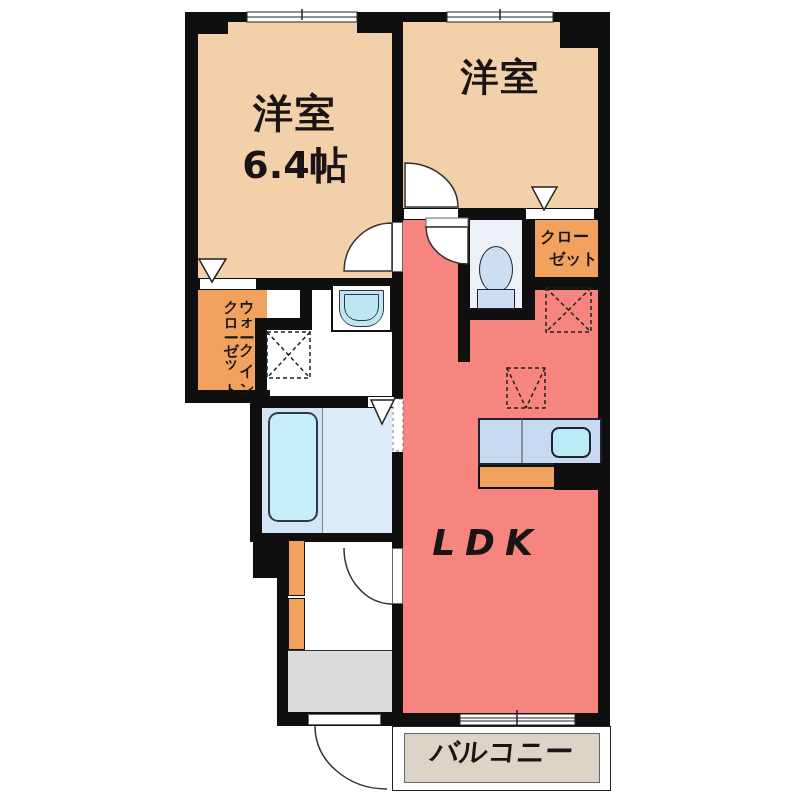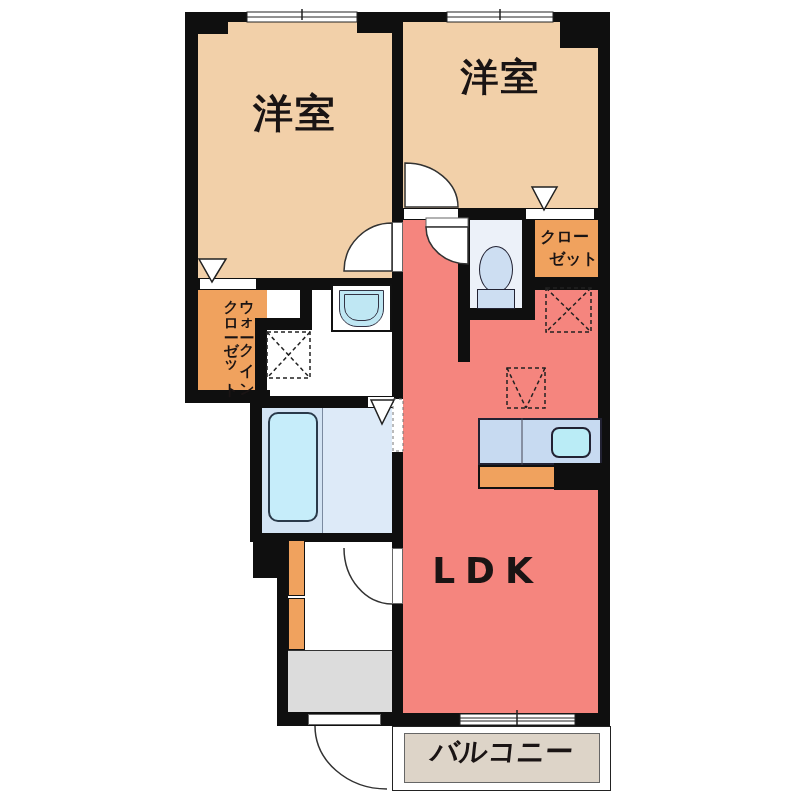--- a/index.html
+++ b/index.html
@@ -132,22 +132,23 @@
       <line x1="310" y1="332" x2="267" y2="378"></line>
     </g>
 
     <path d="M199,259 L226,259 L212,282 Z" fill="#fff" stroke="#222" stroke-width="1.5"></path>
     <path d="M532,187 L557,187 L544,210 Z" fill="#fff" stroke="#222" stroke-width="1.5"></path>
     <path d="M371,400 L394,400 L382,424 Z" fill="#fff" stroke="#222" stroke-width="1.5"></path>
     <line x1="522" y1="418" x2="522" y2="465" stroke="#445" stroke-width="1"></line>
   </svg>
 
   <div class="a label" style="left:198px;top:92px;width:194px;font-size:40px;letter-spacing:2px;">洋室</div>
+  <div class="a label" style="left:198px;top:146px;width:194px;font-size:38px;">6.4帖</div>
   <div class="a label" style="left:403px;top:58px;width:195px;font-size:38px;letter-spacing:2px;">洋室</div>
-  <div class="a label" style="left:405px;top:552px;width:165px;font-size:36px;letter-spacing:10px;">LDK</div>
+  <div class="a label" style="left:405px;top:524px;width:165px;font-size:36px;letter-spacing:10px;font-style:italic;">LDK</div>
   <div class="a label" style="left:531px;top:226px;width:67px;font-size:16px;line-height:1.4;">
     <span style="display:block;">クロー</span>
     <span style="display:block;text-align:right;">ゼット</span>
   </div>
   <div class="a label vtext" style="left:206px;top:289px;width:48px;height:104px;font-size:15px;">
     <span>ウォークイン</span>
     <span>クローゼット</span>
   </div>
   <div class="a label" style="left:404px;top:737px;width:196px;font-size:28px;transform:skewX(-6deg);">バルコニー</div>
 

